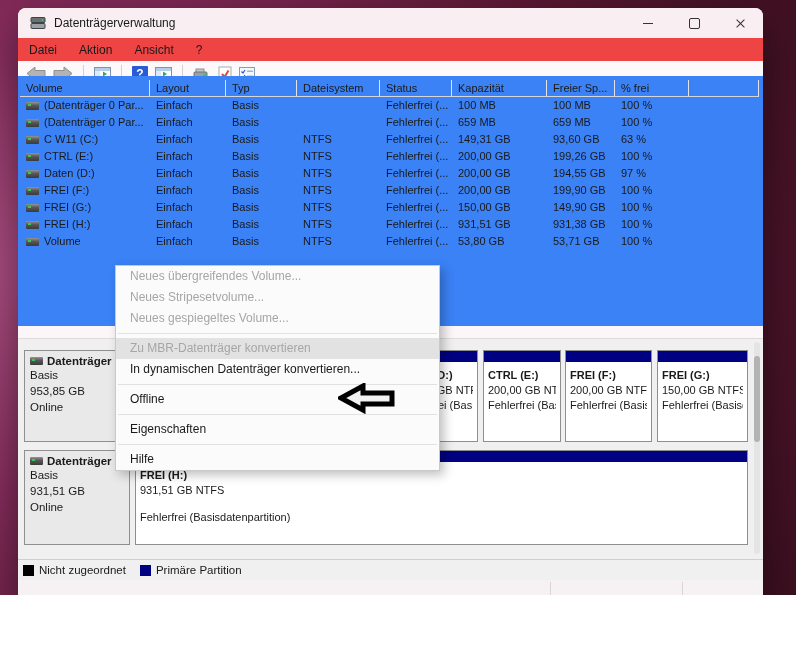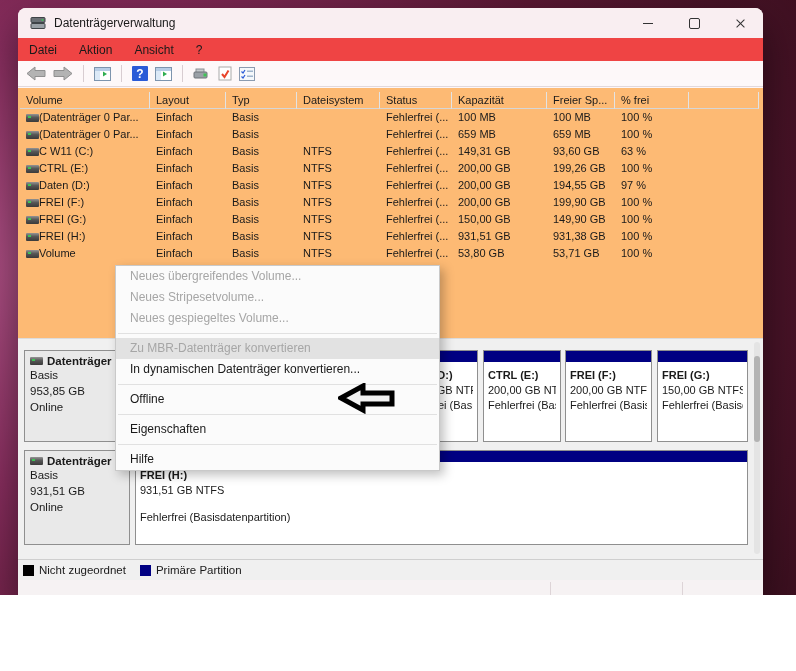--- a/index.html
+++ b/index.html
@@ -19,26 +19,26 @@
   .glyph-close{position:relative;width:11px;height:11px;}
   .glyph-close::before,.glyph-close::after{content:"";position:absolute;left:5px;top:0;width:1px;height:11px;background:#333;}
   .glyph-close::before{transform:rotate(45deg);} .glyph-close::after{transform:rotate(-45deg);}
   .menubar{position:absolute;left:0;top:30px;width:100%;height:23px;background:#ef4444;display:flex;align-items:center;}
   .menu-top-item{padding:0 11px;}
   .toolbar{position:absolute;left:0;top:53px;width:100%;height:26px;background:#fdf8f9;
     border-bottom:1px solid #e2d8db;display:flex;align-items:center;padding-left:8px;gap:7px;box-sizing:border-box;}
   .tb-sep{width:1px;height:17px;background:#d8cdd1;margin:0 3px;}
   .tb-btn{display:flex;align-items:center;}
   
-  .listpane{position:absolute;left:0;top:80px;width:100%;height:250px;background:#fdba74;}
+  .listpane{position:absolute;left:0;top:68px;width:100%;height:250px;background:#3b82f6;}
   .vt{position:absolute;left:2px;top:4px;right:4px;}
   .trow{display:grid;grid-template-columns:130px 76px 71px 83px 72px 95px 68px 74px 1fr;height:17px;line-height:17px;font-size:11px;}
   .trow>div{padding-left:6px;overflow:hidden;white-space:nowrap;}
   .thead>div{border-right:1px solid #e3e3e3;border-bottom:1px solid #d6d6d6;}
-  .vol-cell{display:flex;align-items:center;}
+  .vol-cell{display:flex;align-items:center;gap:5px;}
   .disk-ico{flex:0 0 13px;width:13px;height:8px;border-radius:1px;position:relative;
     background:linear-gradient(180deg,#949494 0%,#565656 45%,#3a3a3a 100%);}
   .disk-ico::after{content:"";position:absolute;left:2px;top:2px;width:3px;height:2px;background:#3ec455;}
   
   .bottompane{position:absolute;left:0;top:330px;width:100%;height:221px;background:#f0f0f0;border-top:1px solid #dcdcdc;box-sizing:border-box;}
   .disk-label{position:absolute;left:6px;width:106px;background:#e9e9e9;border:1px solid #8f8f8f;box-sizing:border-box;
     padding:4px 0 0 5px;overflow:hidden;}
   .disk-label .dname{display:flex;align-items:center;gap:4px;font-weight:bold;white-space:nowrap;font-size:11.5px;}
   .disk-label .dline{font-size:11.5px;line-height:16px;white-space:nowrap;}
   .pblock{position:absolute;background:#ffffff;border:1px solid #8f8f8f;box-sizing:border-box;overflow:hidden;}

